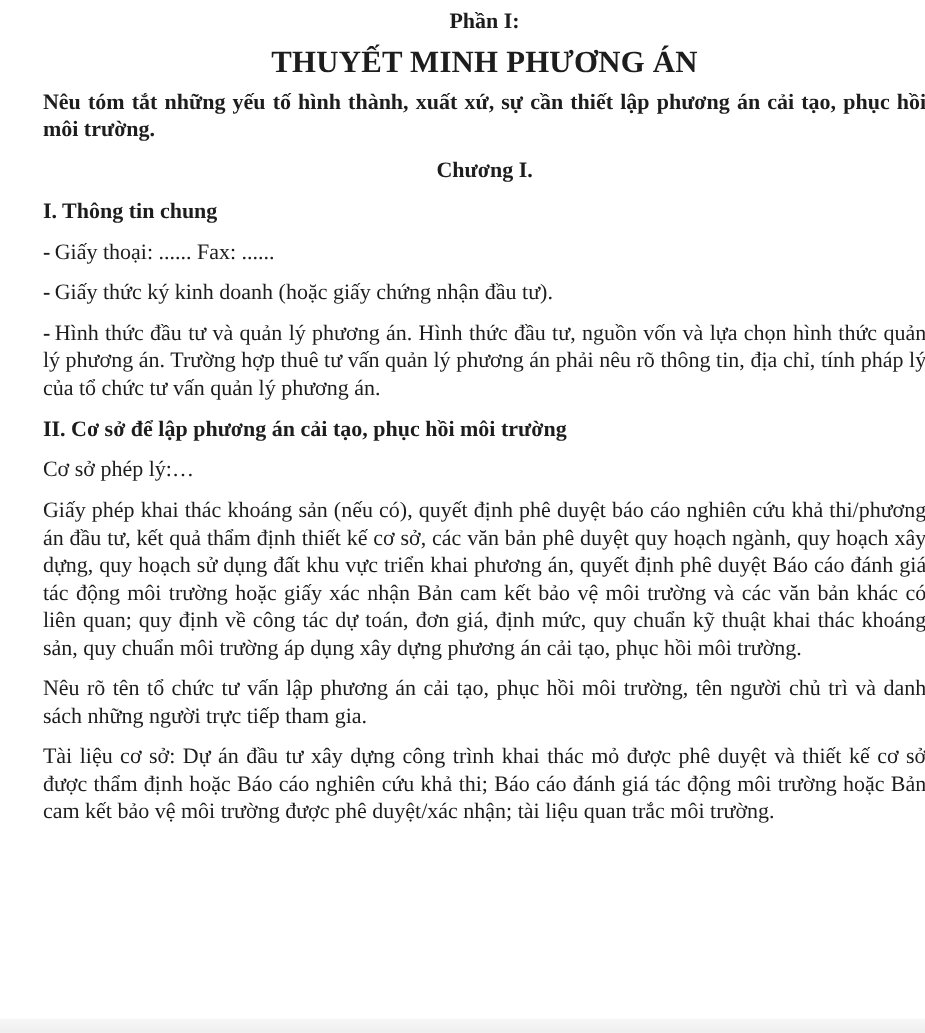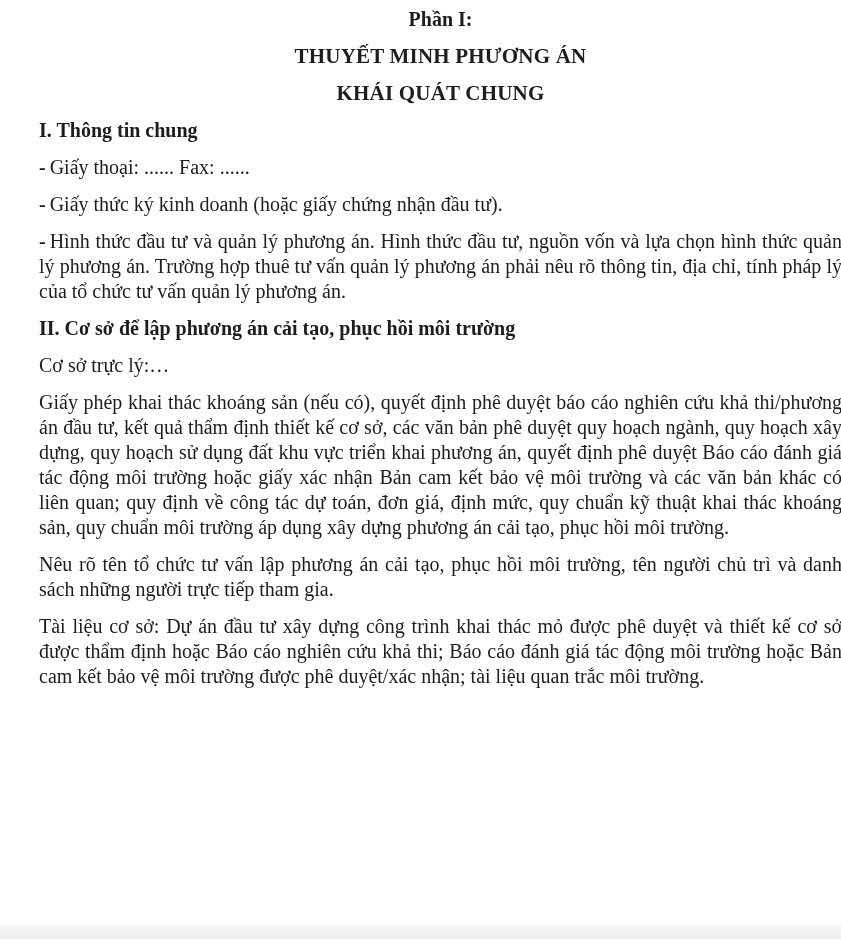--- a/index.html
+++ b/index.html
@@ -25,21 +25,21 @@
   }
   .page p {
     margin: 0 0 12px 0;
     text-align: justify;
   }
   .center {
     text-align: center !important;
     font-weight: bold;
   }
   .title-lg {
-    font-size: 21px;
+    font-size: 28px;
     letter-spacing: 0.2px;
   }
   .bold { font-weight: bold; }
   .sp-before { margin-top: 6px !important; }
   .dash {
     font-weight: bold;
     margin-right: 4px;
   }
   .bottom-strip {
     position: absolute;
@@ -53,37 +53,38 @@
 </head>
 <body>
 
 <div class="page">
 
   <p class="center">Phần I:</p>
 
   <p class="center title-lg">THUYẾT MINH PHƯƠNG ÁN</p>
 
 
+  <p class="bold sp-before">Nêu tóm tắt những yếu tố hình thành, xuất xứ, sự cần thiết lập phương án cải tạo, phục hồi môi trường.</p>
 
+  <p class="center">Chương I.</p>
 
-  <p class="center title-lg">KHÁI QUÁT CHUNG</p>
 
   <p class="bold">I. Thông tin chung</p>
 
 
 
   <p><span class="dash">-</span><span>Giấy thoại: ...... Fax: ......</span></p>
 
   <p><span class="dash">-</span><span>Giấy thức ký kinh doanh (hoặc giấy chứng nhận đầu tư).</span></p>
 
   <p class="sp-before"><span class="dash">-</span><span>Hình thức đầu tư và quản lý phương án. Hình thức đầu tư, nguồn vốn và lựa chọn hình thức quản lý phương án. Trường hợp thuê tư vấn quản lý phương án phải nêu rõ thông tin, địa chỉ, tính pháp lý của tổ chức tư vấn quản lý phương án.</span></p>
 
   <p class="bold">II. Cơ sở để lập phương án cải tạo, phục hồi môi trường</p>
 
-  <p>Cơ sở trực lý:…</p>
+  <p>Cơ sở phép lý:…</p>
 
   <p>Giấy phép khai thác khoáng sản (nếu có), quyết định phê duyệt báo cáo nghiên cứu khả thi/phương án đầu tư, kết quả thẩm định thiết kế cơ sở, các văn bản phê duyệt quy hoạch ngành, quy hoạch xây dựng, quy hoạch sử dụng đất khu vực triển khai phương án, quyết định phê duyệt Báo cáo đánh giá tác động môi trường hoặc giấy xác nhận Bản cam kết bảo vệ môi trường và các văn bản khác có liên quan; quy định về công tác dự toán, đơn giá, định mức, quy chuẩn kỹ thuật khai thác khoáng sản, quy chuẩn môi trường áp dụng xây dựng phương án cải tạo, phục hồi môi trường.</p>
 
   <p>Nêu rõ tên tổ chức tư vấn lập phương án cải tạo, phục hồi môi trường, tên người chủ trì và danh sách những người trực tiếp tham gia.</p>
 
   <p>Tài liệu cơ sở: Dự án đầu tư xây dựng công trình khai thác mỏ được phê duyệt và thiết kế cơ sở được thẩm định hoặc Báo cáo nghiên cứu khả thi; Báo cáo đánh giá tác động môi trường hoặc Bản cam kết bảo vệ môi trường được phê duyệt/xác nhận; tài liệu quan trắc môi trường.</p>
 
 </div>
 
 <div class="bottom-strip"></div>

